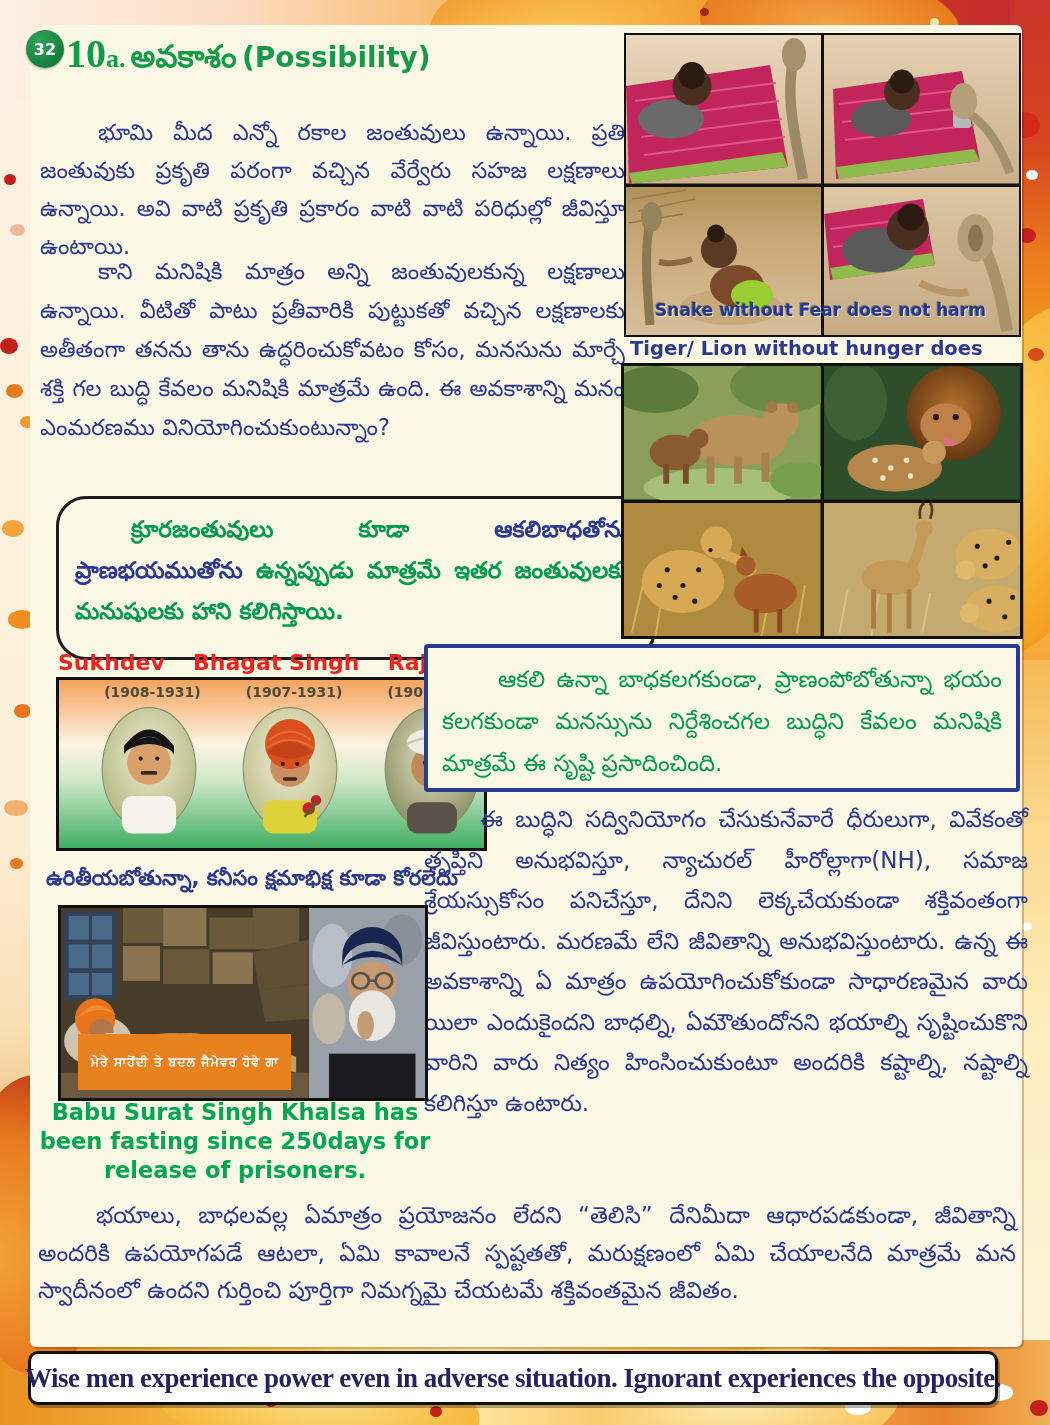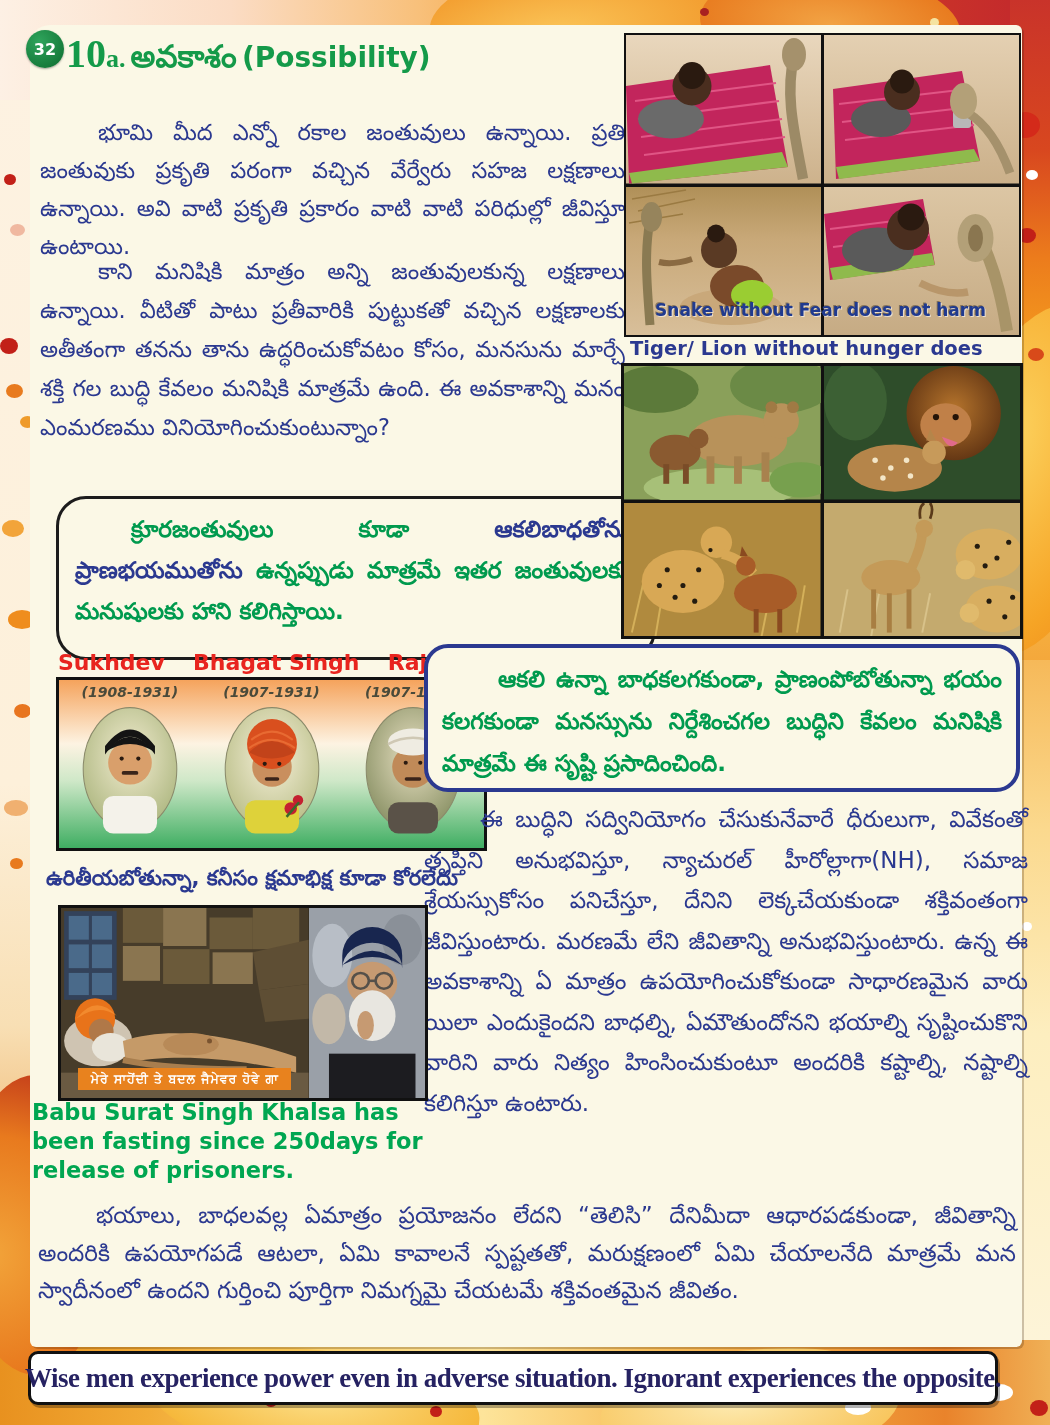--- a/index.html
+++ b/index.html
@@ -51,57 +51,57 @@
   .tel{color:#2b3990;font-size:22.5px;line-height:39px;text-align:justify;}
   .p1{left:40px;top:113px;width:585px;text-indent:58px;line-height:38px;}
   .p2{left:40px;top:252px;width:585px;text-indent:58px;line-height:39px;}
   .p3{left:424px;top:799px;width:604px;text-indent:56px;line-height:40.5px;font-size:23px;}
   .p4{left:38px;top:1197px;width:978px;text-indent:58px;line-height:37.5px;font-size:23px;}
 
   .green-box{left:56px;top:496px;width:562px;height:138px;border:3px solid #1c1c1c;border-radius:30px;
     background:#fbf8e6;padding:10px 16px;box-sizing:content-box;font-size:23px;line-height:41px;text-align:justify;}
   .green-box-inner{text-indent:56px;font-weight:600;}
 
-  .blue-box{left:424px;top:644px;width:596px;height:148px;border:4px solid #2b3990;border-radius:24px;
-    background:#fbf8e6;padding:10px 14px;box-sizing:border-box;color:#009a4e;font-weight:700;
+  .blue-box{left:424px;top:644px;width:596px;height:148px;border:4px solid #2b3990;border-radius:4px;
+    background:#fbf8e6;padding:10px 14px;box-sizing:border-box;color:#009a4e;font-weight:400;
     font-size:23px;line-height:42px;text-align:justify;text-indent:56px;}
 
   
   .snake-fig{left:624px;top:33px;width:393px;height:300px;background:#111;border:2px solid #111;
     display:grid;grid-template-columns:1fr 1fr;grid-template-rows:1fr 1fr;gap:3px;}
   .snake-fig svg{width:100%;height:100%;display:block;}
   .snake-overlay{position:absolute;left:624px;top:300px;width:393px;text-align:center;
     color:#203a8f;font-weight:bold;font-size:17px;text-shadow:1px 1px 0 rgba(255,255,255,.6),-1px -1px 0 rgba(0,0,0,.35);}
   .tiger-caption{left:630px;top:337px;width:392px;color:#2b3990;font-weight:bold;font-size:19.5px;}
 
   
   .animal-fig{left:621px;top:363px;width:396px;height:270px;background:#111;border:3px solid #111;
     display:grid;grid-template-columns:1fr 1fr;grid-template-rows:1fr 1fr;gap:3px;}
   .animal-fig svg{width:100%;height:100%;display:block;}
 
   
   .martyrs{left:56px;top:650px;width:431px;}
   .m-names{display:flex;justify-content:space-between;color:#e8251f;font-weight:bold;font-size:22px;padding:0 2px 2px 2px;}
   .m-frame{border:3px solid #111;height:168px;display:flex;
     background:linear-gradient(180deg,#f5a35c 0%,#fdf3e2 38%,#cfe8c8 60%,#3fae62 100%);}
-  .m-cell{flex:1;display:flex;flex-direction:column;align-items:center;padding-top:4px;font-style:italic;}
+  .m-cell{flex:1;display:flex;flex-direction:column;align-items:flex-end;padding-top:4px;}
   .m-year{font-size:14px;color:#4a4a3a;font-weight:bold;}
   .m-cell svg{width:104px;height:138px;}
   .martyr-caption{left:46px;top:866px;width:386px;color:#2b3990;font-weight:bold;font-size:21px;text-align:center;white-space:nowrap;}
 
   
   .khalsa{left:58px;top:905px;width:364px;height:190px;border:3px solid #111;display:flex;background:#2e2920;}
   .kh-left{position:relative;width:68%;height:100%;}
   .kh-left svg{width:100%;height:100%;display:block;}
   .kh-banner{position:absolute;left:7%;bottom:8px;width:86%;background:#e8821e;color:#fff;
-    font-size:12.5px;font-weight:bold;text-align:center;padding:3px 0;letter-spacing:1px;}
+    font-size:12.5px;font-weight:bold;text-align:center;padding:20px 0;letter-spacing:1px;}
   .kh-right{width:32%;height:100%;}
   .kh-right svg{width:100%;height:100%;display:block;}
   .khalsa-caption{left:32px;top:1098px;width:406px;color:#00a651;font-weight:bold;font-size:22.5px;
-    line-height:29px;}
+    text-align:center;line-height:29px;}
 
   
   .footer-banner{position:absolute;left:28px;top:1351px;width:964px;height:48px;background:#fff;
     border:3px solid #111;border-radius:10px;box-shadow:2px 3px 0 rgba(0,0,0,.3);
     display:flex;align-items:center;justify-content:center;}
   .footer-banner span{font-family:"Liberation Serif","DejaVu Serif",serif;font-weight:bold;
     color:#262262;font-size:27px;letter-spacing:-.5px;white-space:nowrap;}
 </style>
 </head>
 <body>

